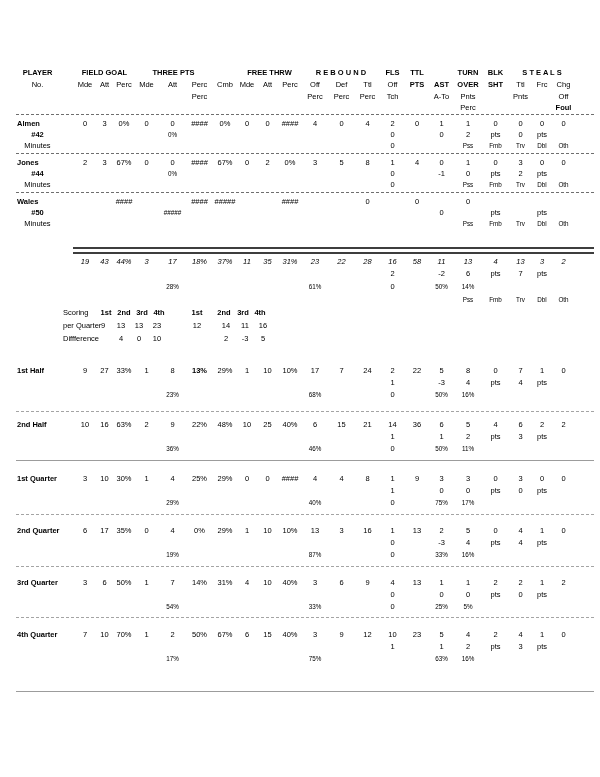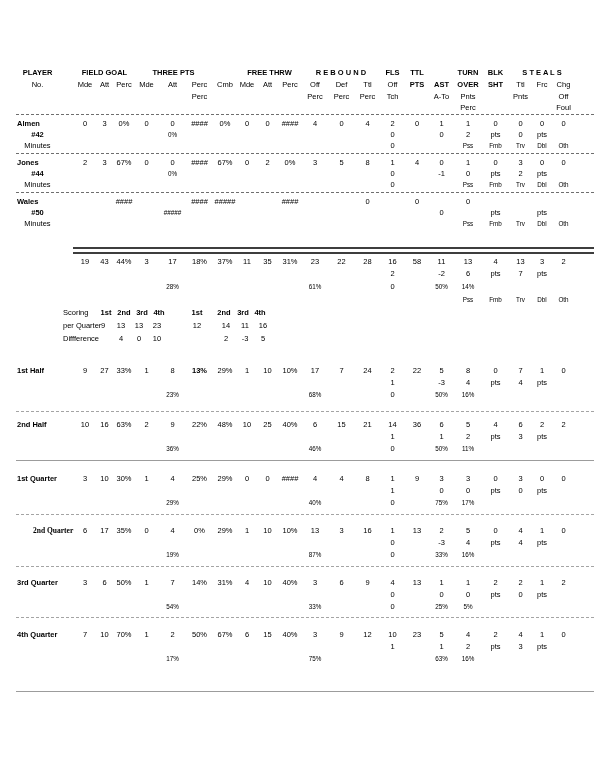--- a/index.html
+++ b/index.html
@@ -83,21 +83,21 @@
         <div class="cell" style="grid-column: 13 / span 1;">Perc</div>
         <div class="cell" style="grid-column: 14 / span 1;">Perc</div>
         <div class="cell" style="grid-column: 15 / span 1;">Tch</div>
         <div class="cell" style="grid-column: 17 / span 1;">A-To</div>
         <div class="cell" style="grid-column: 18 / span 1;">Pnts</div>
         <div class="cell" style="grid-column: 20 / span 1;">Pnts</div>
         <div class="cell" style="grid-column: 22 / span 1;">Off</div>
       </div>
       <div class="row" style="height: 9px; line-height: 9px;">
         <div class="cell" style="grid-column: 18 / span 1;">Perc</div>
-        <div class="cell" style="grid-column: 22 / span 1;">Foul</div>
+        <div class="cell" style="grid-column: 22 / span 1; font-weight: bold;">Foul</div>
       </div>
       <div class="sep dotted" style="margin-top: 2px;"></div>
       <div class="row" style="height: 11px; line-height: 11px; margin-top: 3px;">
         <div class="cell b l" style="grid-column: 1 / span 1; padding-left: 17px;">Almen</div>
         <div class="cell" style="grid-column: 2 / span 1;">0</div>
         <div class="cell" style="grid-column: 3 / span 1;">3</div>
         <div class="cell" style="grid-column: 4 / span 1;">0%</div>
         <div class="cell" style="grid-column: 5 / span 1;">0</div>
         <div class="cell" style="grid-column: 6 / span 1;">0</div>
         <div class="cell" style="grid-column: 7 / span 1;">####</div>
@@ -200,21 +200,21 @@
       </div>
       <div class="row" style="height: 11px; line-height: 11px;">
         <div class="cell" style="grid-column: 1 / span 1;">Minutes</div>
         <div class="cell s" style="grid-column: 18 / span 1;">Pss</div>
         <div class="cell s" style="grid-column: 19 / span 1;">Fmb</div>
         <div class="cell s" style="grid-column: 20 / span 1;">Trv</div>
         <div class="cell s" style="grid-column: 21 / span 1;">Dbl</div>
         <div class="cell s" style="grid-column: 22 / span 1;">Oth</div>
       </div>
       <div class="sep double" style="margin-top: 18px;"></div>
-      <div class="row" style="height: 12px; line-height: 12px; margin-top: 2px;">
+      <div class="row" style="height: 12px; line-height: 12px; margin-top: 2px; font-style: italic;">
         <div class="cell" style="grid-column: 2 / span 1;">19</div>
         <div class="cell" style="grid-column: 3 / span 1;">43</div>
         <div class="cell" style="grid-column: 4 / span 1;">44%</div>
         <div class="cell" style="grid-column: 5 / span 1;">3</div>
         <div class="cell" style="grid-column: 6 / span 1;">17</div>
         <div class="cell" style="grid-column: 7 / span 1;">18%</div>
         <div class="cell" style="grid-column: 8 / span 1;">37%</div>
         <div class="cell" style="grid-column: 9 / span 1;">11</div>
         <div class="cell" style="grid-column: 10 / span 1;">35</div>
         <div class="cell" style="grid-column: 11 / span 1;">31%</div>
@@ -397,21 +397,21 @@
       </div>
       <div class="row" style="height: 12px; line-height: 12px;">
         <div class="cell s" style="grid-column: 6 / span 1;">29%</div>
         <div class="cell s" style="grid-column: 12 / span 1;">40%</div>
         <div class="cell" style="grid-column: 15 / span 1;">0</div>
         <div class="cell s" style="grid-column: 17 / span 1;">75%</div>
         <div class="cell s" style="grid-column: 18 / span 1;">17%</div>
       </div>
       <div class="sep dotted-light" style="margin-top: 5px;"></div>
       <div class="row" style="height: 12px; line-height: 12px; margin-top: 10px;">
-        <div class="cell b l" style="grid-column: 1 / span 1; padding-left: 33px; font-family: Liberation Serif, serif;">2nd Quarter</div>
+        <div class="cell b l" style="grid-column: 1 / span 1; padding-left: 17px;">2nd Quarter</div>
         <div class="cell" style="grid-column: 2 / span 1;">6</div>
         <div class="cell" style="grid-column: 3 / span 1;">17</div>
         <div class="cell" style="grid-column: 4 / span 1;">35%</div>
         <div class="cell" style="grid-column: 5 / span 1;">0</div>
         <div class="cell" style="grid-column: 6 / span 1;">4</div>
         <div class="cell" style="grid-column: 7 / span 1;">0%</div>
         <div class="cell" style="grid-column: 8 / span 1;">29%</div>
         <div class="cell" style="grid-column: 9 / span 1;">1</div>
         <div class="cell" style="grid-column: 10 / span 1;">10</div>
         <div class="cell" style="grid-column: 11 / span 1;">10%</div>

